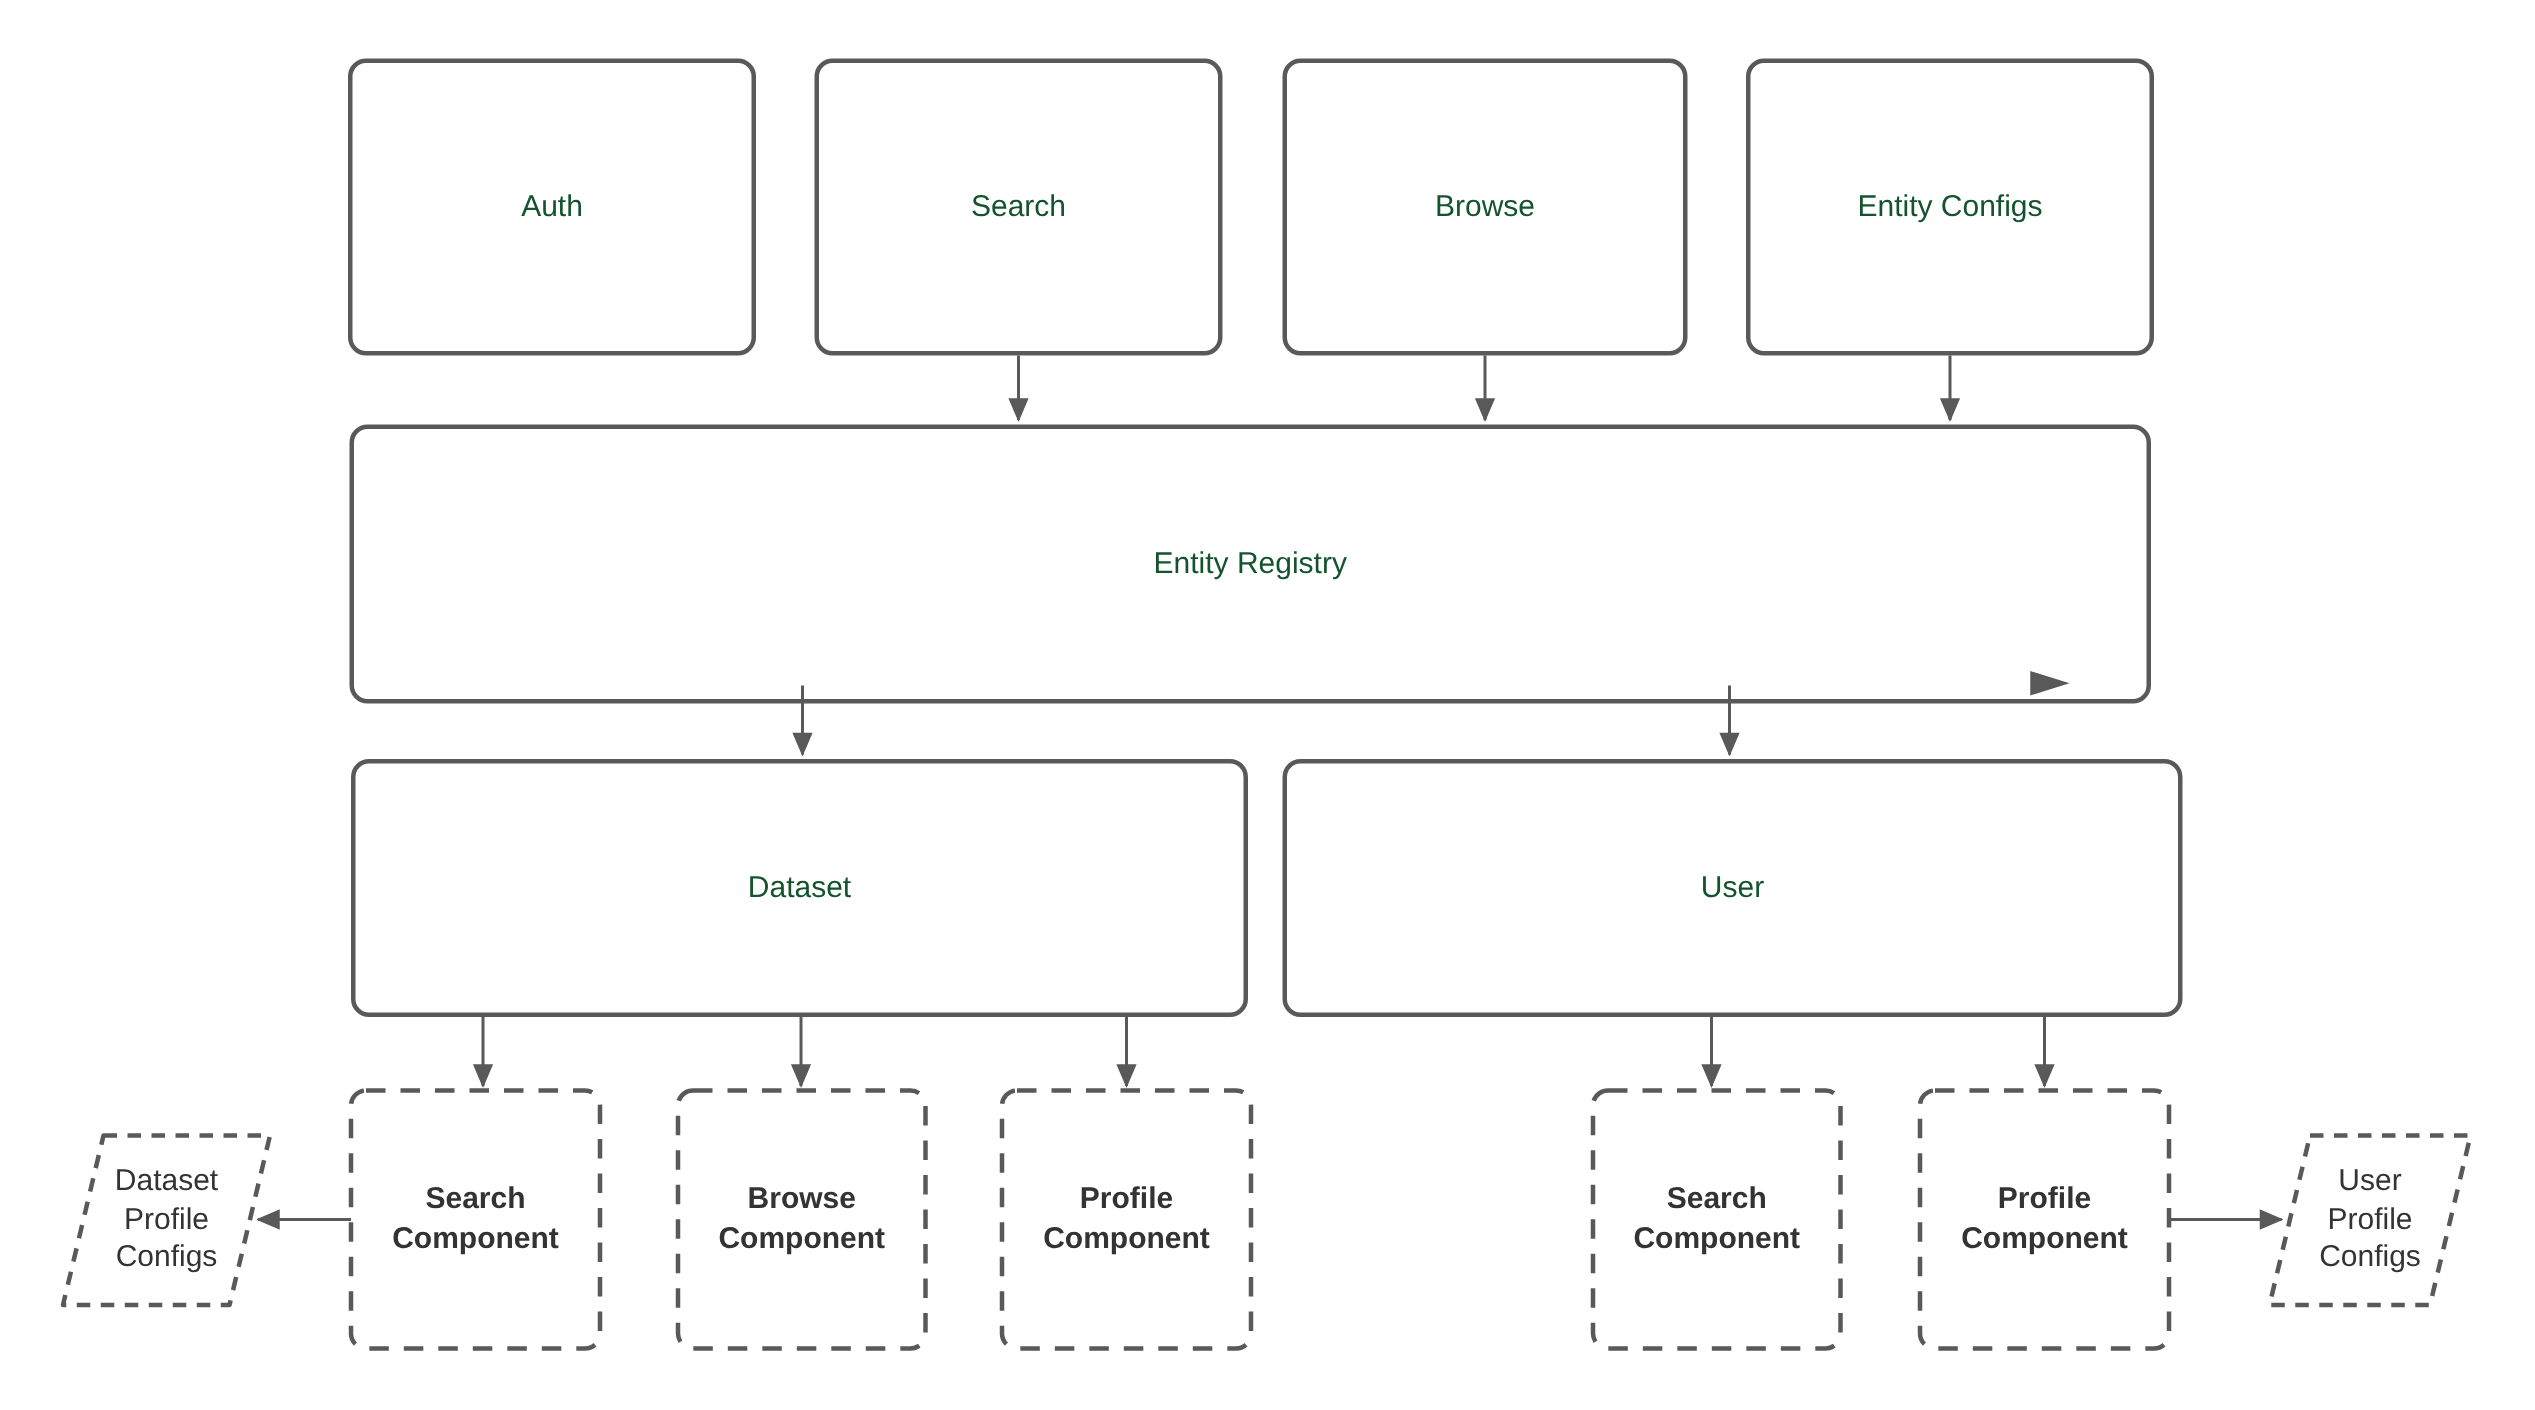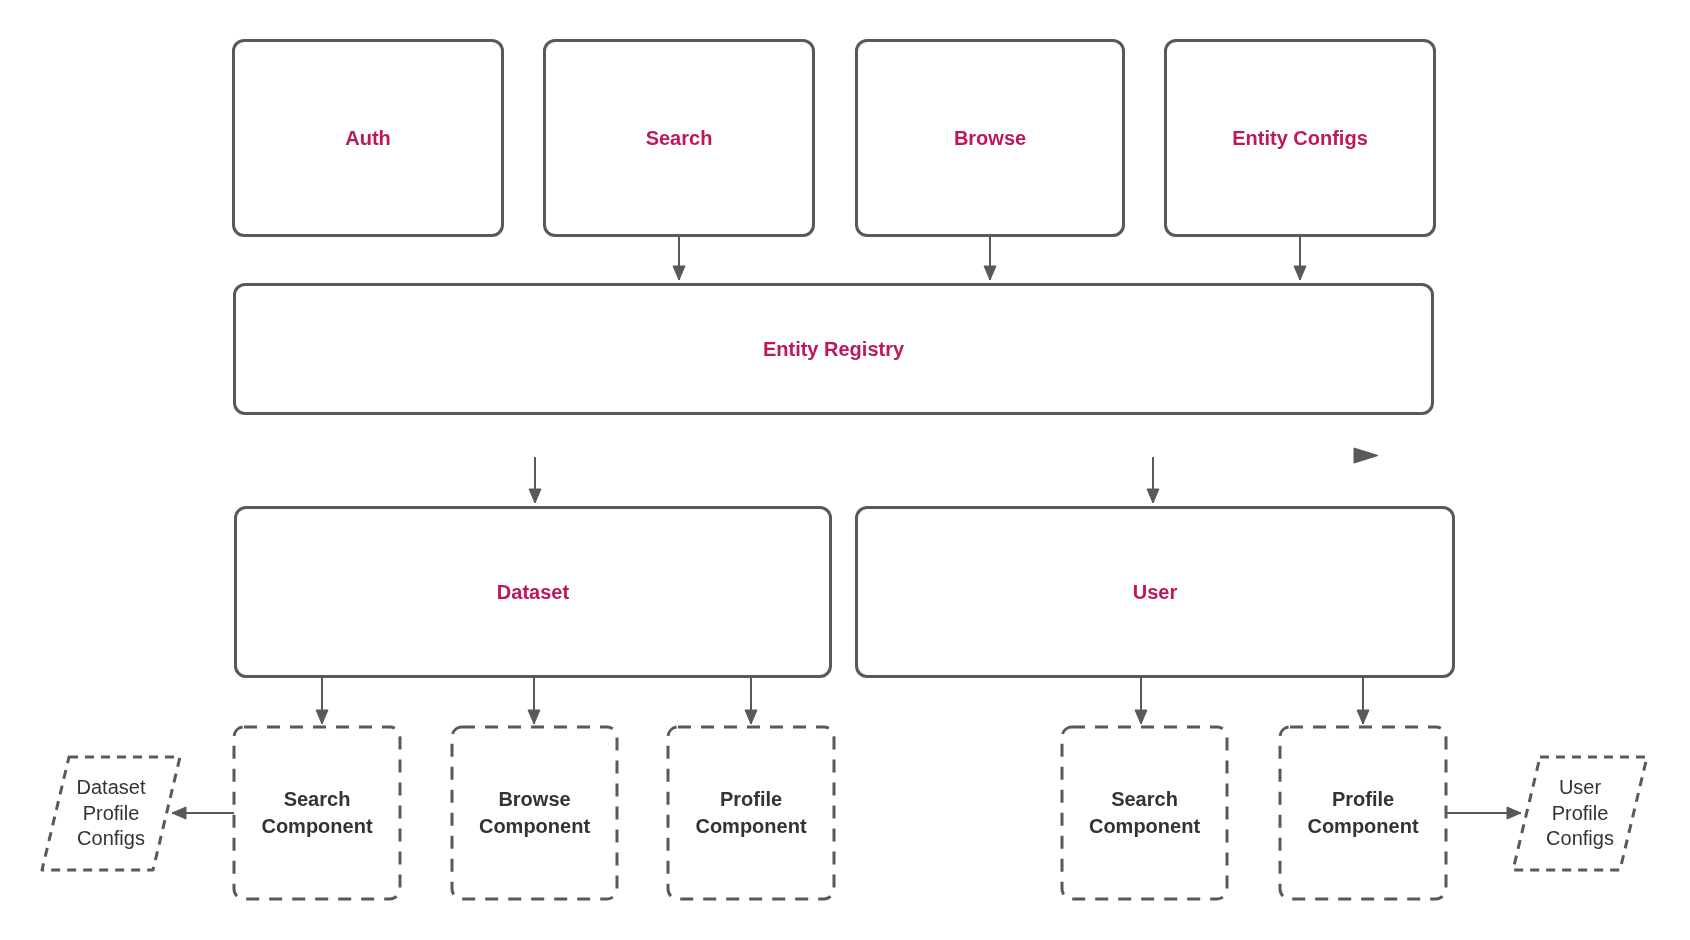--- a/index.html
+++ b/index.html
@@ -14,23 +14,23 @@
   .node {
     position: absolute;
     box-sizing: border-box;
     border: 3px solid #595959;
     border-radius: 12px;
     background: #ffffff;
     display: flex;
     align-items: center;
     justify-content: center;
     text-align: center;
-    font-weight: bold;
+    font-weight: normal;
     font-size: 20px;
-    color: #be185d;
+    color: #14532d;
   }
   .dlabel, .plabel {
     position: absolute;
     display: flex;
     align-items: center;
     justify-content: center;
     text-align: center;
     color: #333333;
     white-space: pre-line;
   }
@@ -62,21 +62,21 @@
   <div class="node" style="left:543px; top:39px; width:272px; height:198px">
     <span>Search</span>
   </div>
   <div class="node" style="left:855px; top:39px; width:270px; height:198px">
     <span>Browse</span>
   </div>
   <div class="node" style="left:1164px; top:39px; width:272px; height:198px">
     <span>Entity Configs</span>
   </div>
 
-  <div class="node" style="left:233px; top:283px; width:1201px; height:132px">
+  <div class="node" style="left:233px; top:283px; width:1201px; height:186px">
     <span>Entity Registry</span>
   </div>
 
   <div class="node" style="left:234px; top:506px; width:598px; height:172px">
     <span>Dataset</span>
   </div>
   <div class="node" style="left:855px; top:506px; width:600px; height:172px">
     <span>User</span>
   </div>
 

